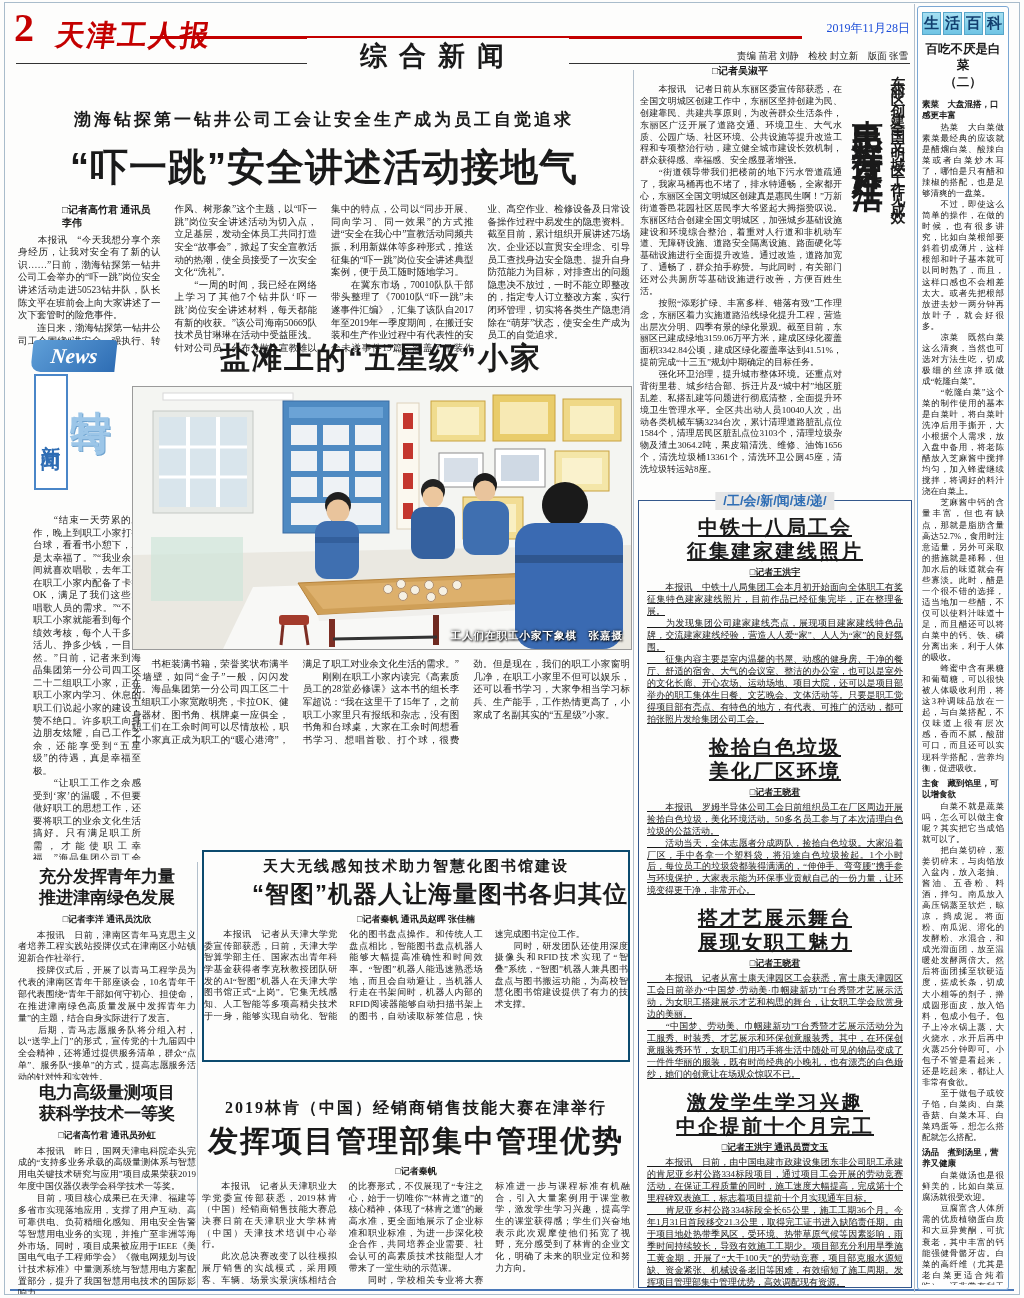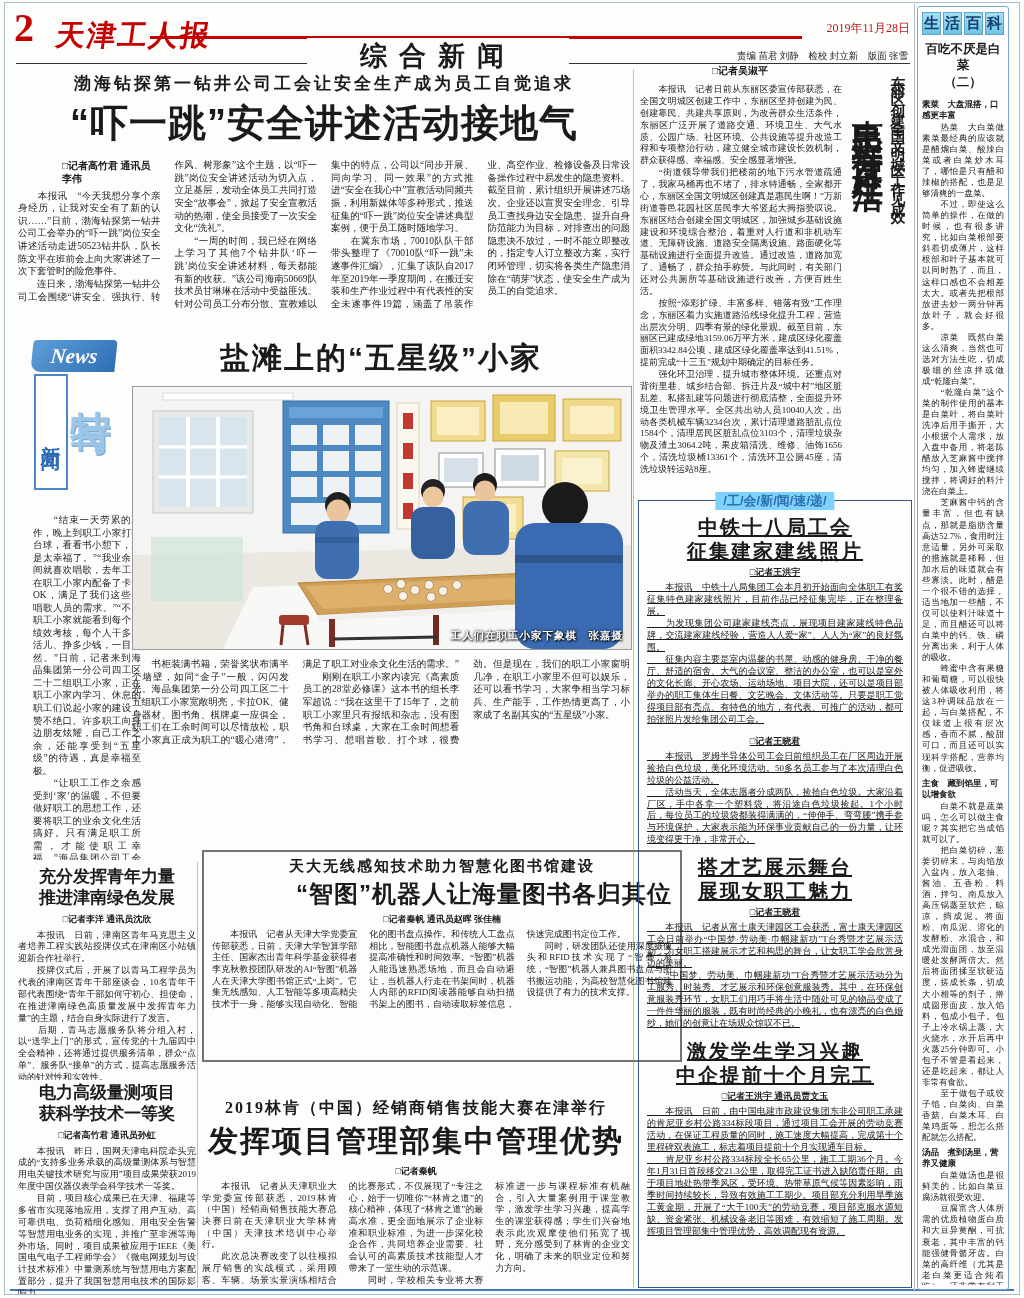--- a/index.html
+++ b/index.html
@@ -6,36 +6,36 @@
   .page{position:relative;width:1024px;height:1298px;background:#fdfdfc;margin:0 auto;overflow:hidden;
         font-family:"Liberation Serif","DejaVu Serif",serif;color:#1a1a1a;}
   .frame{position:absolute;inset:2px 4px 3px 4px;border:1px solid #a9bccb;pointer-events:none;}
   .botline{position:absolute;left:10px;right:10px;top:1289px;height:2px;background:#4a78b8;}
 
   
   .pagenum{position:absolute;left:14px;top:8px;font-size:40px;font-weight:bold;color:#c40000;line-height:1;}
   .papername{position:absolute;left:56px;top:16px;font-size:29px;font-weight:bold;color:#c40000;
              transform:skewX(-8deg);letter-spacing:2px;}
   .redline{position:absolute;left:150px;top:36px;width:652px;height:3px;background:#c40000;}
-  .date{position:absolute;left:800px;top:20px;width:110px;font-size:12px;text-align:right;color:#b91c1c;}
+  .date{position:absolute;left:800px;top:20px;width:110px;font-size:12px;text-align:right;color:#1d4ed8;}
   .blackline{position:absolute;left:16px;top:63px;width:894px;height:1px;background:#333;}
   .sectiontitle{position:absolute;left:50%;margin-left:-205px;top:38px;width:250px;text-align:center;
       font-family:"Liberation Sans","DejaVu Sans",sans-serif;font-size:27px;font-weight:900;
       letter-spacing:12px;background:#fdfdfc;padding:0 6px;}
   .editors{position:absolute;left:640px;top:50px;width:268px;font-size:9.5px;text-align:right;color:#222;}
 
   
   .paras{white-space:pre-line;text-align:justify;}
   .byline{font-weight:bold;text-align:center;}
   .vdiv{position:absolute;width:1px;background:#b3c0cc;}
 
   
   .a-break{position:absolute;left:18px;top:72px;width:612px;height:260px;}
-  .a-break .kick{text-align:center;font-size:17px;font-weight:bold;letter-spacing:3px;}
-  .a-break .head{text-align:center;font-size:38px;font-weight:900;letter-spacing:1px;margin-top:3px;
+  .a-break .kick{text-align:center;font-size:17px;font-weight:bold;letter-spacing:3px;margin-top:36px;}
+  .a-break .head{text-align:center;font-size:38px;font-weight:900;letter-spacing:1px;margin-top:11px;
                  font-family:"Liberation Sans","DejaVu Sans",sans-serif;}
   .a-break .body{margin-top:10px;height:158px;overflow:hidden;columns:4;column-gap:14px;
                  font-size:9.5px;line-height:1.33;}
   .a-break .byline{font-size:10px;text-align:left;margin-bottom:4px;padding-left:44px;}
 
   
   .newsstrip{position:absolute;left:18px;top:338px;width:110px;height:524px;}
   .nlogo{position:relative;width:104px;height:168px;}
   .nlogo .en{position:absolute;left:14px;top:2px;width:84px;height:32px;background:linear-gradient(135deg,#5f9fd8,#2e6db4);
       color:#fff;font-style:italic;font-weight:bold;font-size:21px;text-align:center;line-height:32px;
@@ -61,22 +61,22 @@
   .smallart .head{font-size:17px;font-weight:900;text-align:center;line-height:1.25;
       font-family:"Liberation Sans","DejaVu Sans",sans-serif;}
   .smallart .byline{font-size:9px;margin:4px 0;}
   .smallart .paras{font-size:9px;line-height:1.32;overflow:hidden;}
   .a-youth{left:18px;top:866px;height:208px;}
   .a-youth .paras{height:150px;}
   .a-power{left:18px;top:1082px;height:206px;}
   .a-power .paras{height:148px;}
 
   
-  .a-robot{position:absolute;left:202px;top:850px;width:480px;height:212px;border:2px solid #737373;
-      box-sizing:border-box;padding:5px 8px;}
+  .a-robot{position:absolute;left:202px;top:850px;width:428px;height:212px;border:2px solid #0c4a6e;
+      box-sizing:border-box;padding:5px 0;}
   .a-robot .kick{text-align:center;font-size:15px;font-weight:bold;letter-spacing:2px;}
   .a-robot .head{text-align:right;font-size:24px;font-weight:900;letter-spacing:1px;margin-top:2px;
       font-family:"Liberation Sans","DejaVu Sans",sans-serif;}
   .a-robot .byline{font-size:9px;margin:3px 0;}
   .a-robot .body{columns:3;column-gap:12px;font-size:9px;line-height:1.3;height:118px;overflow:hidden;}
 
   .a-lincoln{position:absolute;left:202px;top:1098px;width:428px;height:218px;}
   .a-lincoln .kick{text-align:center;font-size:16px;font-weight:bold;letter-spacing:2px;}
   .a-lincoln .head{text-align:center;font-size:30px;font-weight:900;letter-spacing:2px;margin-top:2px;
       font-family:"Liberation Sans","DejaVu Sans",sans-serif;}
@@ -89,21 +89,21 @@
   .a-huimin .paras{position:absolute;left:0;top:20px;width:202px;height:406px;overflow:hidden;
       font-size:9px;line-height:1.32;}
   .vert{writing-mode:vertical-rl;text-orientation:upright;}
   .a-huimin .vhead{position:absolute;left:206px;top:30px;height:400px;font-size:31px;font-weight:900;
       letter-spacing:7px;font-family:"Liberation Sans","DejaVu Sans",sans-serif;}
   .a-huimin .vkick{position:absolute;left:248px;top:0;height:430px;font-size:14.5px;font-weight:bold;letter-spacing:9px;}
 
   
   .unionbox{position:absolute;left:638px;top:500px;width:274px;height:788px;border:1px solid #34588c;
       box-sizing:border-box;padding:14px 8px 6px 8px;}
-  .unionbox .label{position:absolute;top:-9px;left:50%;transform:translateX(-50%);background:#7dd3fc;
+  .unionbox .label{position:absolute;top:-9px;left:50%;transform:translateX(-50%);background:#e5e5e5;
       padding:0 8px;color:#2e6db4;font-weight:bold;font-size:13px;white-space:nowrap;
       font-family:"Liberation Sans","DejaVu Sans",sans-serif;}
   .uitem{margin-bottom:9px;text-decoration:underline;}
   .uitem .head{text-align:center;font-size:20px;font-weight:900;line-height:1.2;letter-spacing:2px;
       font-family:"Liberation Sans","DejaVu Sans",sans-serif;}
   .uitem .byline{font-size:9px;margin:3px 0;}
   .uitem .paras{font-size:9px;line-height:1.33;}
 
   
   .life{position:absolute;left:917px;top:6px;width:92px;height:1284px;border:1.5px solid #7aa7d4;
@@ -323,20 +323,24 @@
         <div>中铁十八局工会</div>
           <div>征集建家建线照片</div>
       </div>
       <div class="byline">□记者王洪宇</div>
       <div class="paras">　　本报讯　中铁十八局集团工会本月初开始面向全体职工有奖征集特色建家建线照片，目前作品已经征集完毕，正在整理备展。
 　　为发现集团公司建家建线亮点，展现项目建家建线特色品牌，交流建家建线经验，营造人人爱“家”、人人为“家”的良好氛围。
 　　征集内容主要是室内温馨的书屋、动感的健身房、干净的餐厅、舒适的宿舍、大气的会议室、整洁的办公室，也可以是室外的文化长廊、开心农场、运动场地、项目大院，还可以是项目部举办的职工集体生日餐、文艺晚会、文体活动等。只要是职工觉得项目部有亮点、有特色的地方，有代表、可推广的活动，都可拍张照片发给集团公司工会。</div>
     </div>
 
     <div class="uitem">
+      <div class="head">
+        <div>捡拾白色垃圾</div>
+          <div>美化厂区环境</div>
+      </div>
       <div class="byline">□记者王晓君</div>
       <div class="paras">　　本报讯　罗姆半导体公司工会日前组织员工在厂区周边开展捡拾白色垃圾，美化环境活动。50多名员工参与了本次清理白色垃圾的公益活动。
 　　活动当天，全体志愿者分成两队，捡拾白色垃圾。大家沿着厂区，手中各拿一个塑料袋，将沿途白色垃圾捡起。1个小时后，每位员工的垃圾袋都装得满满的，“伸伸手、弯弯腰”携手参与环境保护，大家表示能为环保事业贡献自己的一份力量，让环境变得更干净，非常开心。</div>
     </div>
 
     <div class="uitem">
       <div class="head">
         <div>搭才艺展示舞台</div>
           <div>展现女职工魅力</div>
       </div>

